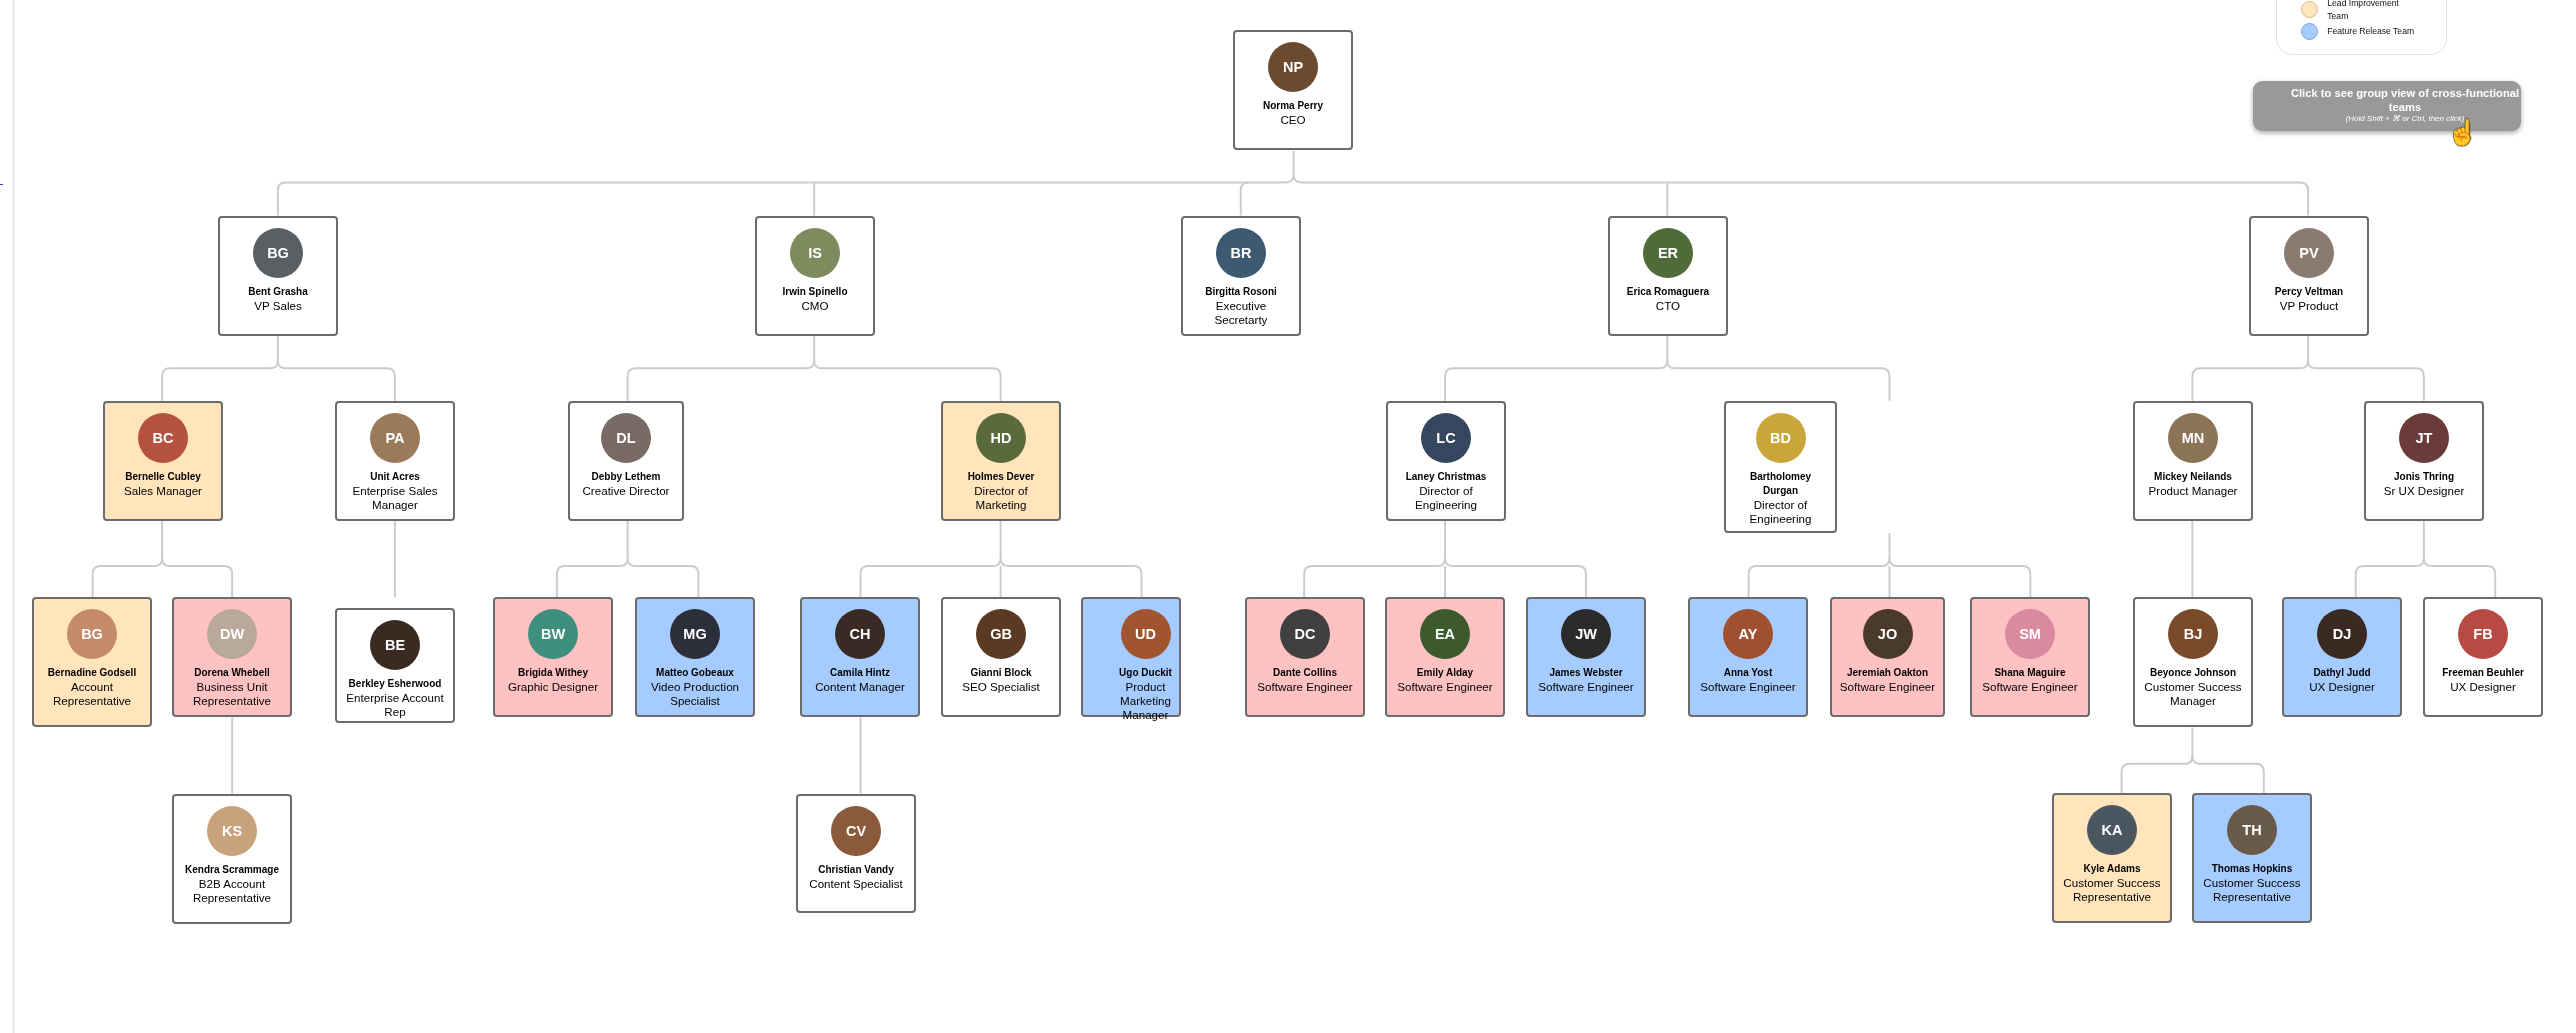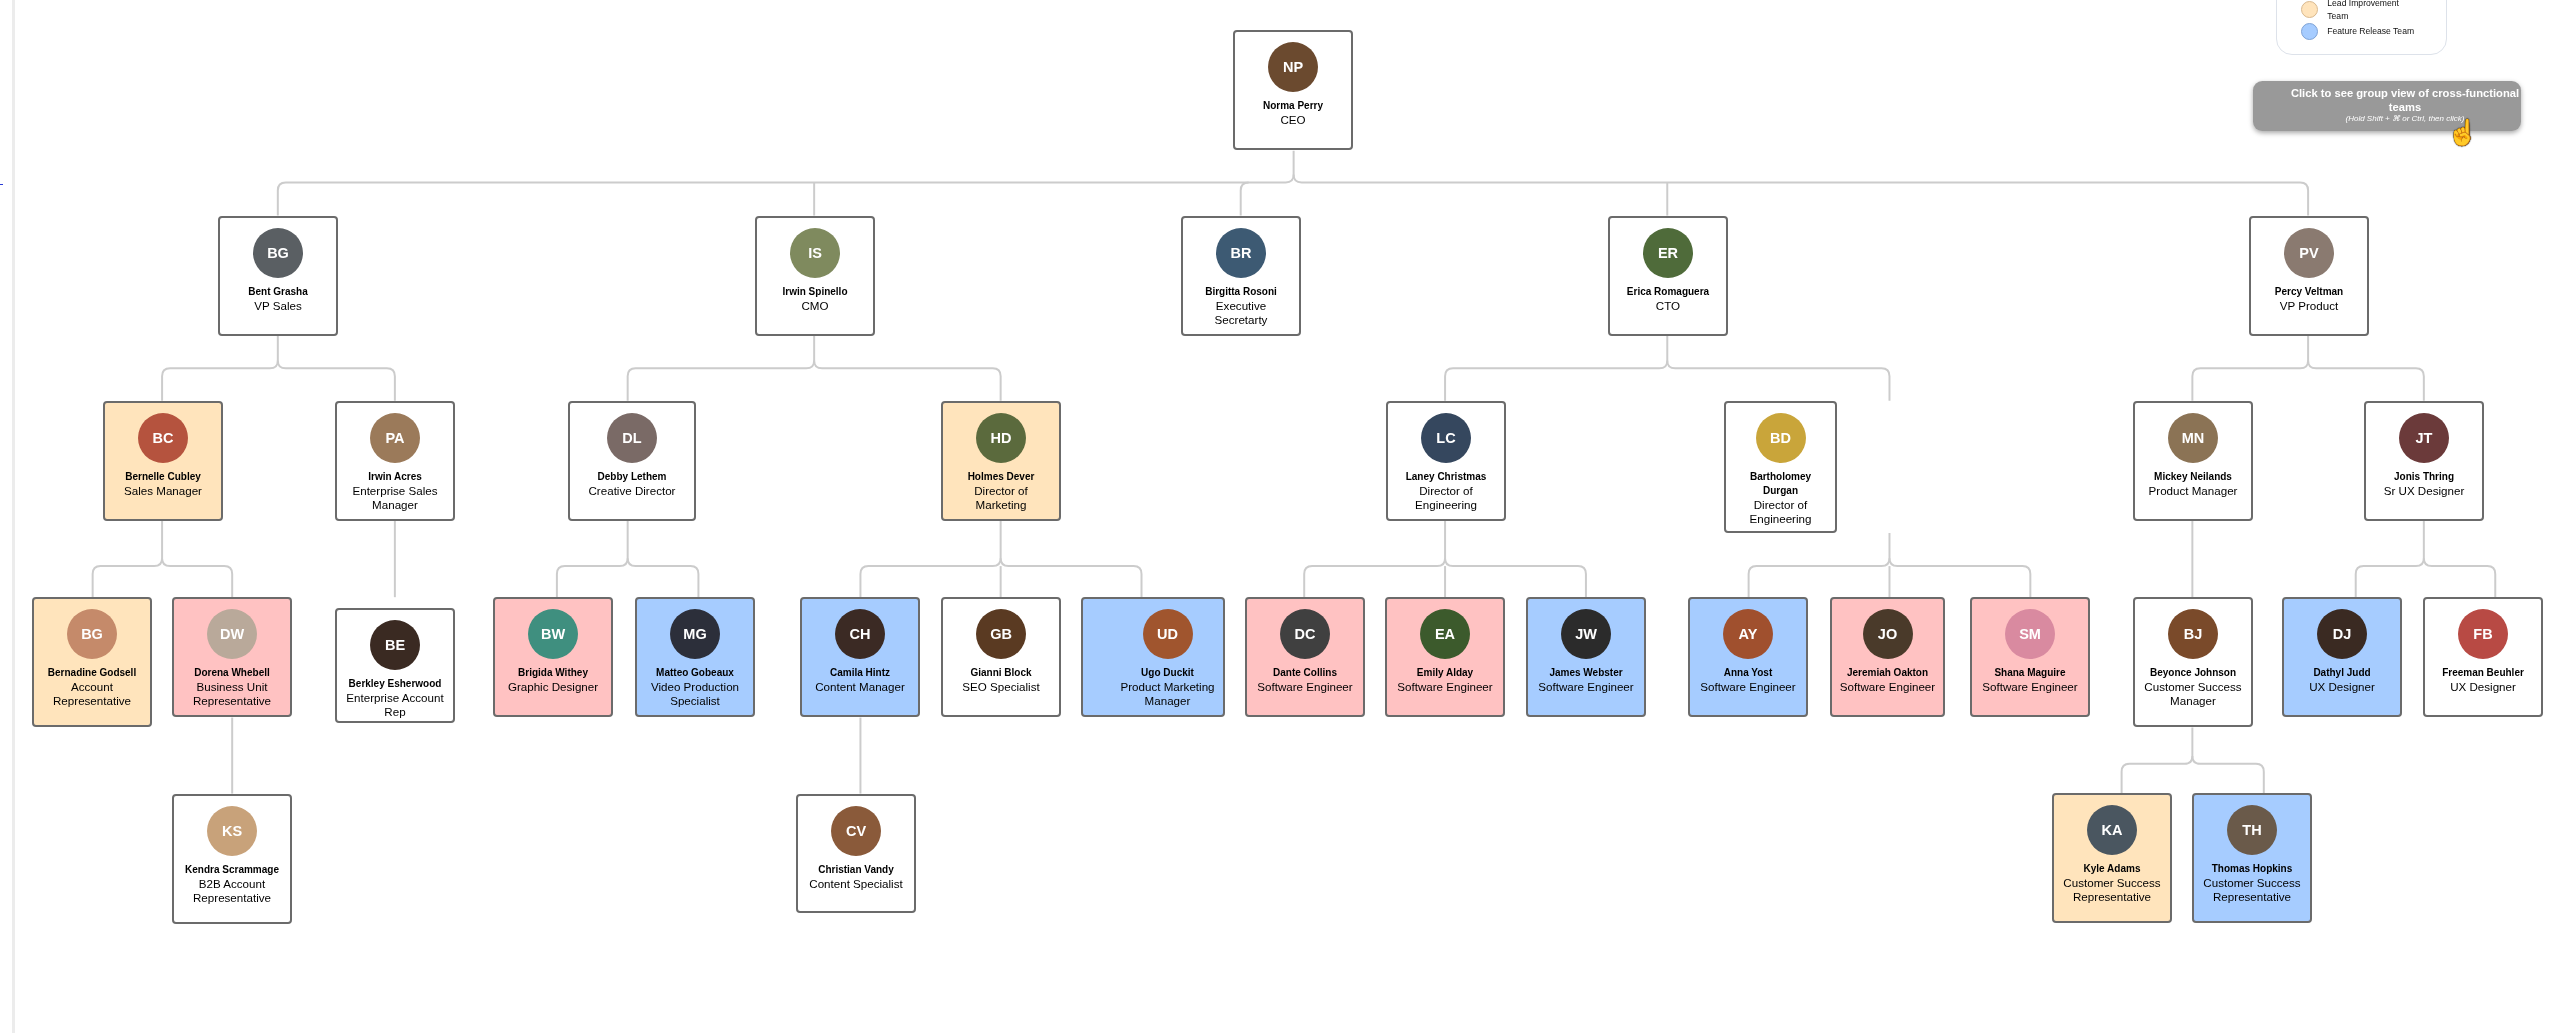--- a/index.html
+++ b/index.html
@@ -137,24 +137,24 @@
   <div class="title">VP Product</div>
 </div>
 
 <div class="card lead" style="left:103px;top:401px;width:120px;height:120px;">
   <div class="avatar" style="background:#b5533e;">BC</div>
   <div class="name">Bernelle Cubley</div>
   <div class="title">Sales Manager</div>
 </div>
 <div class="card" style="left:335px;top:401px;width:120px;height:120px;">
   <div class="avatar" style="background:#9b7a5a;">PA</div>
-  <div class="name">Irwin Acres</div>
+  <div class="name">Unit Acres</div>
   <div class="title">Enterprise Sales Manager</div>
 </div>
-<div class="card" style="left:568px;top:401px;width:128px;height:120px;">
+<div class="card" style="left:568px;top:401px;width:116px;height:120px;">
   <div class="avatar" style="background:#7a6a66;">DL</div>
   <div class="name">Debby Lethem</div>
   <div class="title">Creative Director</div>
 </div>
 <div class="card lead" style="left:941px;top:401px;width:120px;height:120px;">
   <div class="avatar" style="background:#5b6a3d;">HD</div>
   <div class="name">Holmes Dever</div>
   <div class="title">Director of Marketing</div>
 </div>
 <div class="card" style="left:1386px;top:401px;width:120px;height:120px;">
@@ -206,21 +206,21 @@
 <div class="card feature" style="left:800px;top:597px;width:120px;height:120px;">
   <div class="avatar" style="background:#3b2a24;">CH</div>
   <div class="name">Camila Hintz</div>
   <div class="title">Content Manager</div>
 </div>
 <div class="card" style="left:941px;top:597px;width:120px;height:120px;">
   <div class="avatar" style="background:#5a3a22;">GB</div>
   <div class="name">Gianni Block</div>
   <div class="title">SEO Specialist</div>
 </div>
-<div class="card feature" style="left:1081px;top:597px;width:144px;height:120px;padding-left:29px;">
+<div class="card feature" style="left:1081px;top:597px;width:100px;height:120px;padding-left:29px;">
   <div class="avatar" style="background:#a0552e;">UD</div>
   <div class="name">Ugo Duckit</div>
   <div class="title">Product Marketing Manager</div>
 </div>
 <div class="card pink" style="left:1245px;top:597px;width:120px;height:120px;">
   <div class="avatar" style="background:#404040;">DC</div>
   <div class="name">Dante Collins</div>
   <div class="title">Software Engineer</div>
 </div>
 <div class="card pink" style="left:1385px;top:597px;width:120px;height:120px;">

